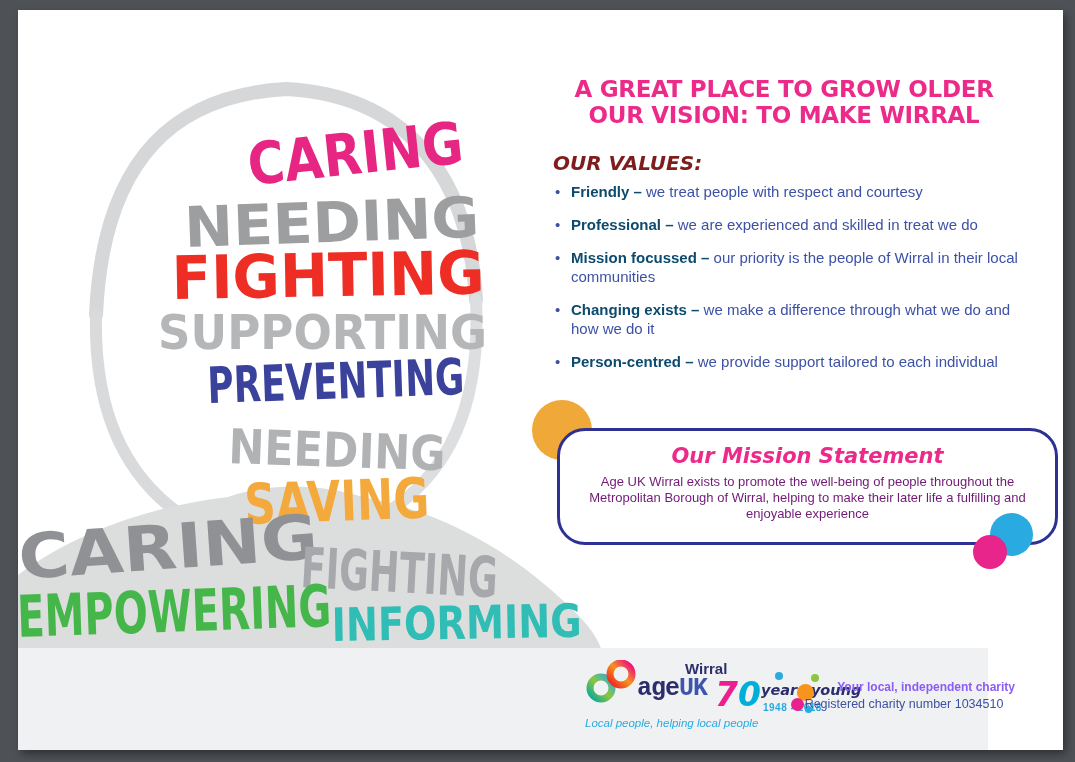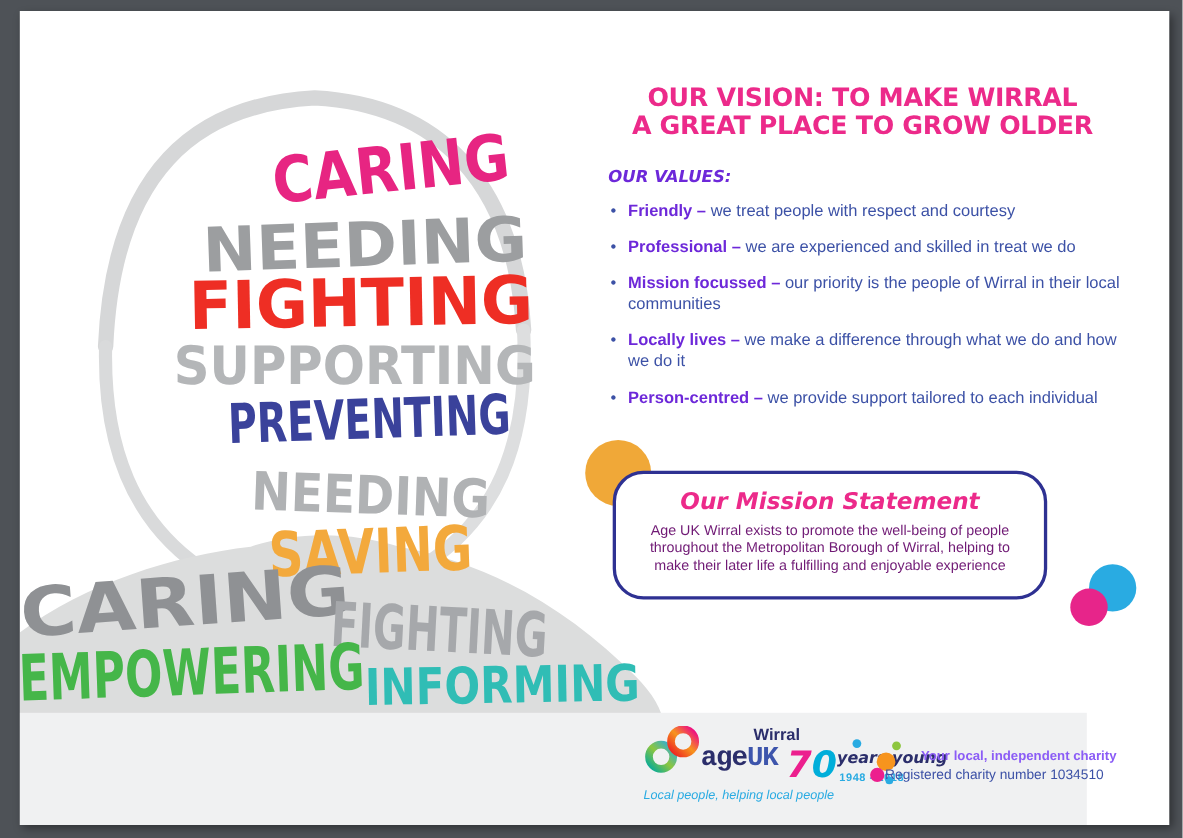--- a/index.html
+++ b/index.html
@@ -23,36 +23,36 @@
   
   .vision-title{
     position:absolute;left:535px;top:66px;width:462px;
     text-align:center;font-family:"DejaVu Sans",sans-serif;
     font-weight:bold;font-size:23px;line-height:26px;
     color:#ec2a8a;letter-spacing:-.3px;
   }
   .values-heading{
     position:absolute;left:535px;top:141px;
     font-family:"DejaVu Sans",sans-serif;
-    font-weight:bold;font-style:italic;font-size:15px;color:#6d28d9;
+    font-weight:bold;font-style:italic;font-size:20px;color:#7f1d1d;
   }
   .values-list{position:absolute;left:535px;top:172px;width:468px;}
   .value-item{
     position:relative;padding-left:18px;margin-bottom:14px;
     font-size:15px;line-height:19px;color:#3c51a6;
   }
   .value-item .bullet{position:absolute;left:2px;top:0;color:#3c51a6;}
-  .value-item .lead{font-weight:bold;color:#6d28d9;margin-top:33px;}
+  .value-item .lead{font-weight:bold;color:#0c4a6e;margin-top:33px;}
   
   .dot{position:absolute;border-radius:50%;}
   .dot-orange{left:514px;top:390px;width:60px;height:60px;background:#f0a838;}
   .dot-blue{left:972px;top:503px;width:43px;height:43px;background:#29abe2;}
   .dot-pink{left:955px;top:525px;width:34px;height:34px;background:#e7258a;}
   .mission-box{
-    position:absolute;left:539px;top:418px;width:395px;height:117px;
+    position:absolute;left:539px;top:418px;width:501px;height:117px;
     background:#ffffff;border:3px solid #2e3192;border-radius:28px;
     box-sizing:border-box;text-align:center;
   }
   .mission-title{
     margin-top:13px;font-family:"DejaVu Sans",sans-serif;
     font-weight:bold;font-style:italic;font-size:21px;color:#ec2a8a;
   }
   .mission-body{
     margin:6px 26px 0 26px;font-size:13px;line-height:16px;color:#701a75;
   }
@@ -119,37 +119,37 @@
     <text x="190" y="328" font-size="50" textLength="257" lengthAdjust="spacingAndGlyphs" transform="rotate(-2 190 328)" fill="#3a429b">PREVENTING</text>
     <text x="210" y="388" font-size="48" textLength="217" lengthAdjust="spacingAndGlyphs" transform="rotate(2 210 388)" fill="#b0b2b4">NEEDING</text>
     <text x="227" y="449" font-size="56" textLength="185" lengthAdjust="spacingAndGlyphs" transform="rotate(-2 227 449)" fill="#f3a93c">SAVING</text>
     <text x="2" y="504" font-size="62" textLength="300" lengthAdjust="spacingAndGlyphs" transform="rotate(-4 2 504)" fill="#8f9194">CARING</text>
     <text x="282" y="512" font-size="56" textLength="197" lengthAdjust="spacingAndGlyphs" transform="rotate(3 282 512)" fill="#a6a8ab">FIGHTING</text>
     <text x="0" y="562" font-size="58" textLength="314" lengthAdjust="spacingAndGlyphs" transform="rotate(-2 0 562)" fill="#45b649">EMPOWERING</text>
     <text x="314" y="566" font-size="46" textLength="250" lengthAdjust="spacingAndGlyphs" transform="rotate(-1 314 566)" fill="#30bdb5">INFORMING</text>
   </svg>
 
   <div class="vision-title">
+    <div>A GREAT PLACE TO GROW OLDER</div>
     <div>OUR VISION: TO MAKE WIRRAL</div>
-    <div>A GREAT PLACE TO GROW OLDER</div>
   </div>
 
   <div class="values-heading">OUR VALUES:</div>
   <div class="values-list">
     <div class="value-item">
       <span class="bullet">•</span><span class="lead">Friendly –</span><span> we treat people with respect and courtesy</span>
     </div>
     <div class="value-item">
       <span class="bullet">•</span><span class="lead">Professional –</span><span> we are experienced and skilled in treat we do</span>
     </div>
     <div class="value-item">
       <span class="bullet">•</span><span class="lead">Mission focussed –</span><span> our priority is the people of Wirral in their local communities</span>
     </div>
     <div class="value-item">
-      <span class="bullet">•</span><span class="lead">Locally lives –</span><span> we make a difference through what we do and how we do it</span>
+      <span class="bullet">•</span><span class="lead">Changing exists –</span><span> we make a difference through what we do and how we do it</span>
     </div>
     <div class="value-item">
       <span class="bullet">•</span><span class="lead">Person-centred –</span><span> we provide support tailored to each individual</span>
     </div>
   </div>
 
   <div class="dot dot-orange"></div>
   <div class="mission-box">
     <div class="mission-title">Our Mission Statement</div>
     <div class="mission-body">Age UK Wirral exists to promote the well-being of people throughout the Metropolitan Borough of Wirral, helping to make their later life a fulfilling and enjoyable experience</div>

